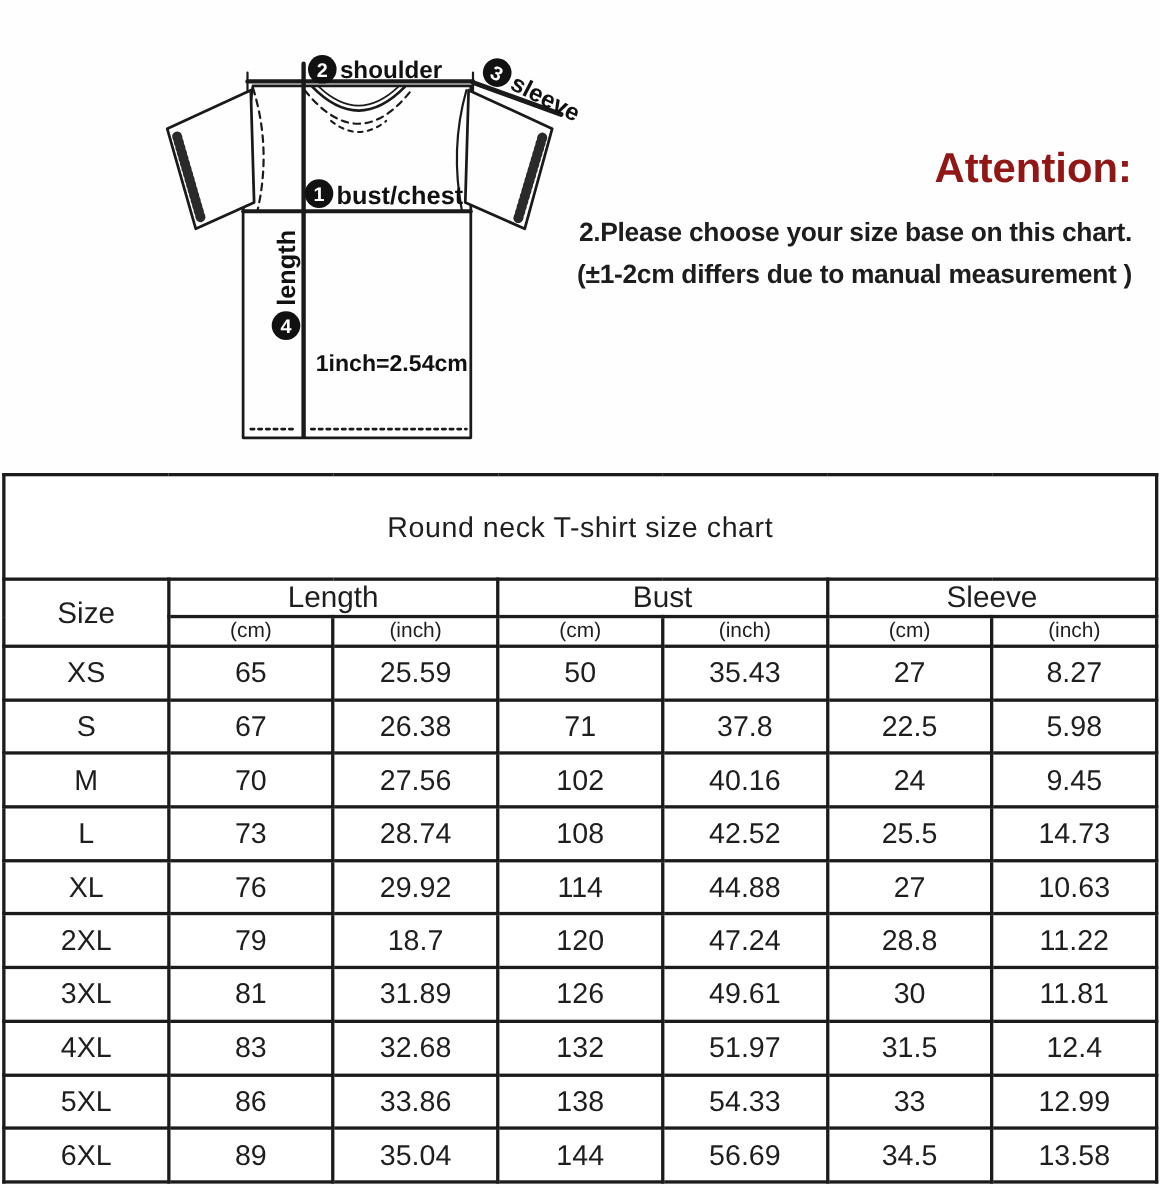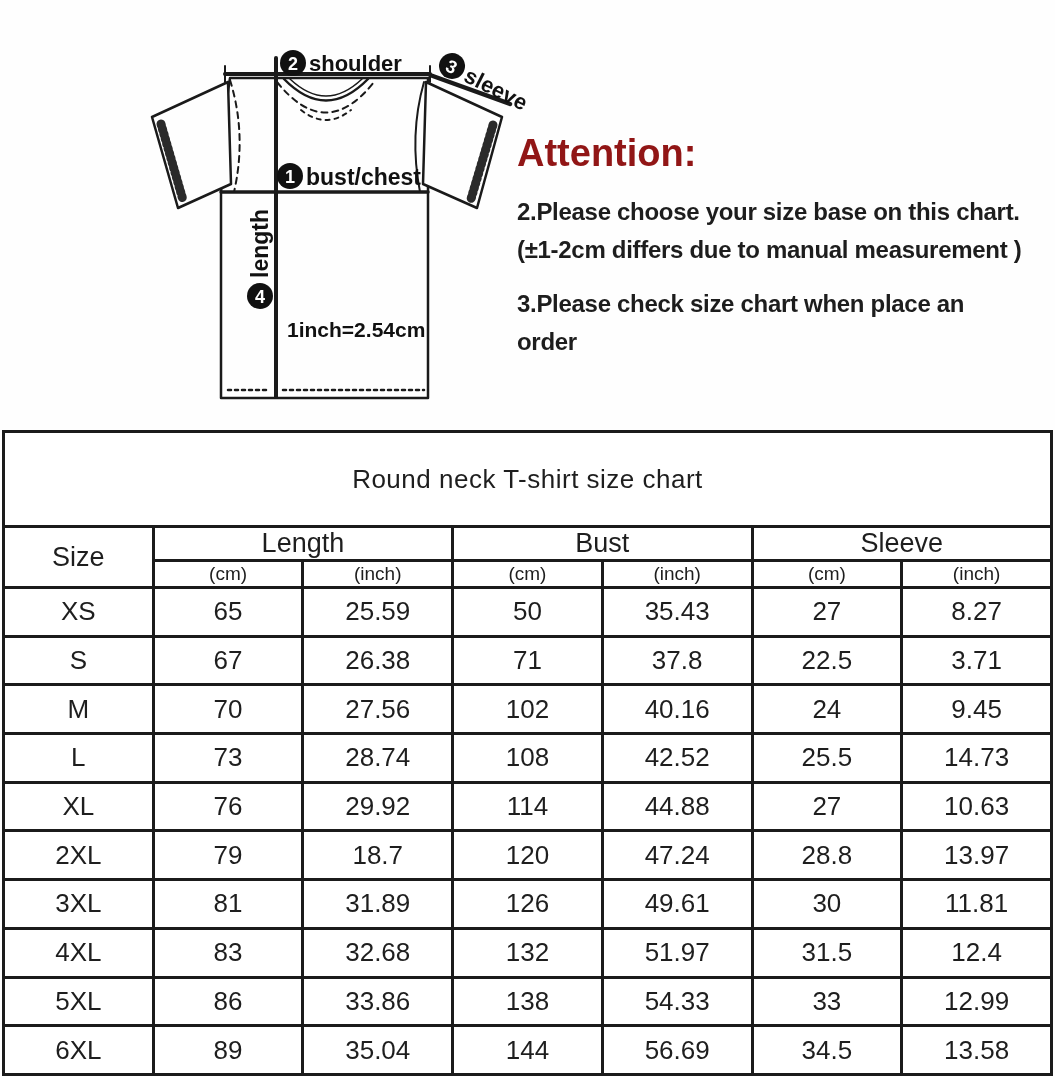--- a/index.html
+++ b/index.html
@@ -10,20 +10,21 @@
     background:#fefefe; overflow:hidden;
   }
 
   
   .diagram-svg { position:absolute; left:0; top:0; }
 
   
   .attention {
     position:absolute; left:517px; top:132px; width:512px;
     color:#1c1c1c;
+    text-align:right;
   }
   .attention h1 {
     font-size:38px; font-weight:700; color:#911616;
     letter-spacing:0px; margin-bottom:18px;
   }
   .attention p {
     font-size:24px; font-weight:700; line-height:38px;
     letter-spacing:-0.3px; margin-bottom:16px; color:#1d1d1d;
   }
 
@@ -110,21 +111,20 @@
       <text x="260" y="303" text-anchor="middle" font-size="18" font-weight="bold" fill="#fff">4</text>
       <text transform="translate(268 278) rotate(-90)" font-size="23" font-weight="bold" fill="#111">length</text>
     </g>
 
     <text x="287" y="337" font-size="21" font-weight="bold" fill="#111">1inch=2.54cm</text>
   </svg>
 
   <div class="attention">
     <h1>Attention:</h1>
     <p>2.Please choose your size base on this chart.(±1-2cm differs due to manual measurement )</p>
-    <p>3.Please check size chart when place an order</p>
   </div>
 
   <div class="table-wrap">
     <table class="size-chart">
       <colgroup>
         <col style="width:14.285%">
           <col style="width:14.285%">
           <col style="width:14.285%">
         <col style="width:14.285%">
           <col style="width:14.285%">
@@ -159,21 +159,21 @@
           <td>27</td>
           <td class="inch">8.27</td>
         </tr>
         <tr>
           <td class="size-col">S</td>
           <td>67</td>
           <td class="inch">26.38</td>
           <td>71</td>
           <td class="inch">37.8</td>
           <td>22.5</td>
-          <td class="inch">3.71</td>
+          <td class="inch">5.98</td>
         </tr>
         <tr>
           <td class="size-col">M</td>
           <td>70</td>
           <td class="inch">27.56</td>
           <td>102</td>
           <td class="inch">40.16</td>
           <td>24</td>
           <td class="inch">9.45</td>
         </tr>
@@ -195,21 +195,21 @@
           <td>27</td>
           <td class="inch">10.63</td>
         </tr>
         <tr>
           <td class="size-col">2XL</td>
           <td>79</td>
           <td class="inch">18.7</td>
           <td>120</td>
           <td class="inch">47.24</td>
           <td>28.8</td>
-          <td class="inch">13.97</td>
+          <td class="inch">11.22</td>
         </tr>
         <tr>
           <td class="size-col">3XL</td>
           <td>81</td>
           <td class="inch">31.89</td>
           <td>126</td>
           <td class="inch">49.61</td>
           <td>30</td>
           <td class="inch">11.81</td>
         </tr>

